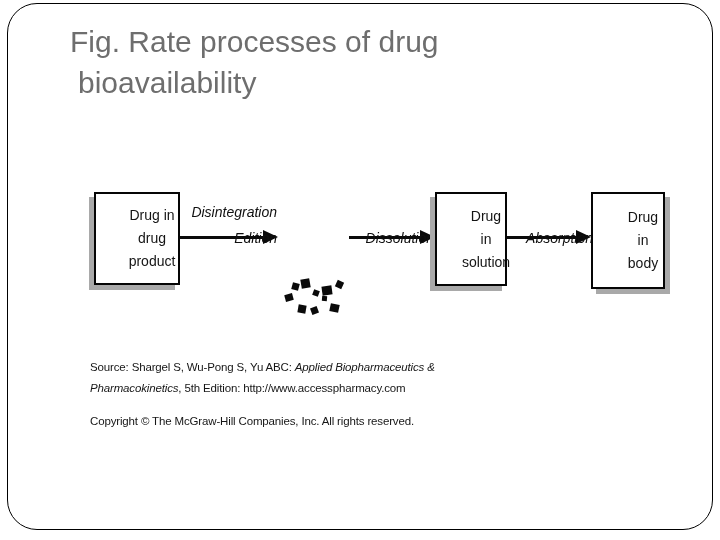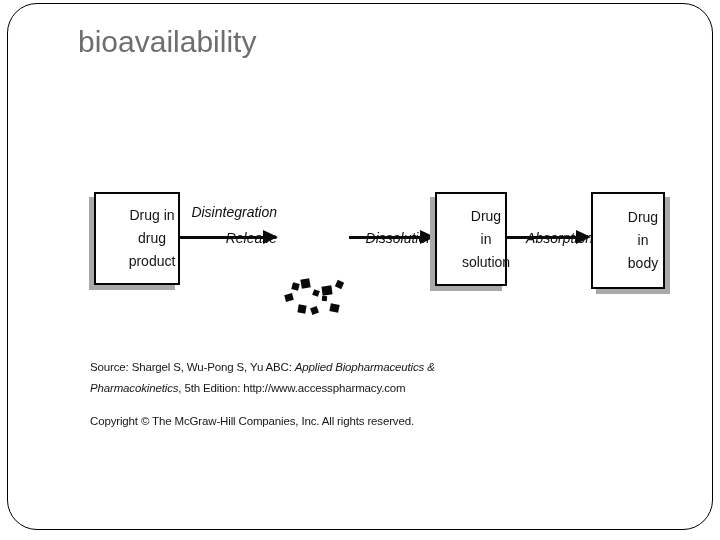--- a/index.html
+++ b/index.html
@@ -73,35 +73,36 @@
     position:absolute; left:90px; top:415px; width:400px;
     font-size:11.5px; color:#161616; letter-spacing:-0.15px;
   }
 </style>
 </head>
 <body>
 
 <div class="slide-border"></div>
 
 <h1 class="slide-title" style="font-weight:normal; margin:0;">
+  <span class="l1">Fig. Rate processes of drug</span>
   <span class="l2">bioavailability</span>
 </h1>
 
 <div class="figure">
 
   <div class="fbox" id="box-drug-product">
     <span>Drug in</span>
     <span>drug product</span>
   </div>
 
   <div class="arrow-line" id="arrow1-line"></div>
   <div class="arrow-head" id="arrow1-head"></div>
   <div class="arrow-label" id="label-disintegration">
     <span>Disintegration</span><br>
-    <span>Release</span>
+    <span>Edition</span>
   </div>
 
   <div class="particles">
     <div class="particle"></div>
     <div class="particle"></div>
     <div class="particle"></div>
     <div class="particle"></div>
     <div class="particle"></div>
     <div class="particle"></div>
     <div class="particle"></div>

